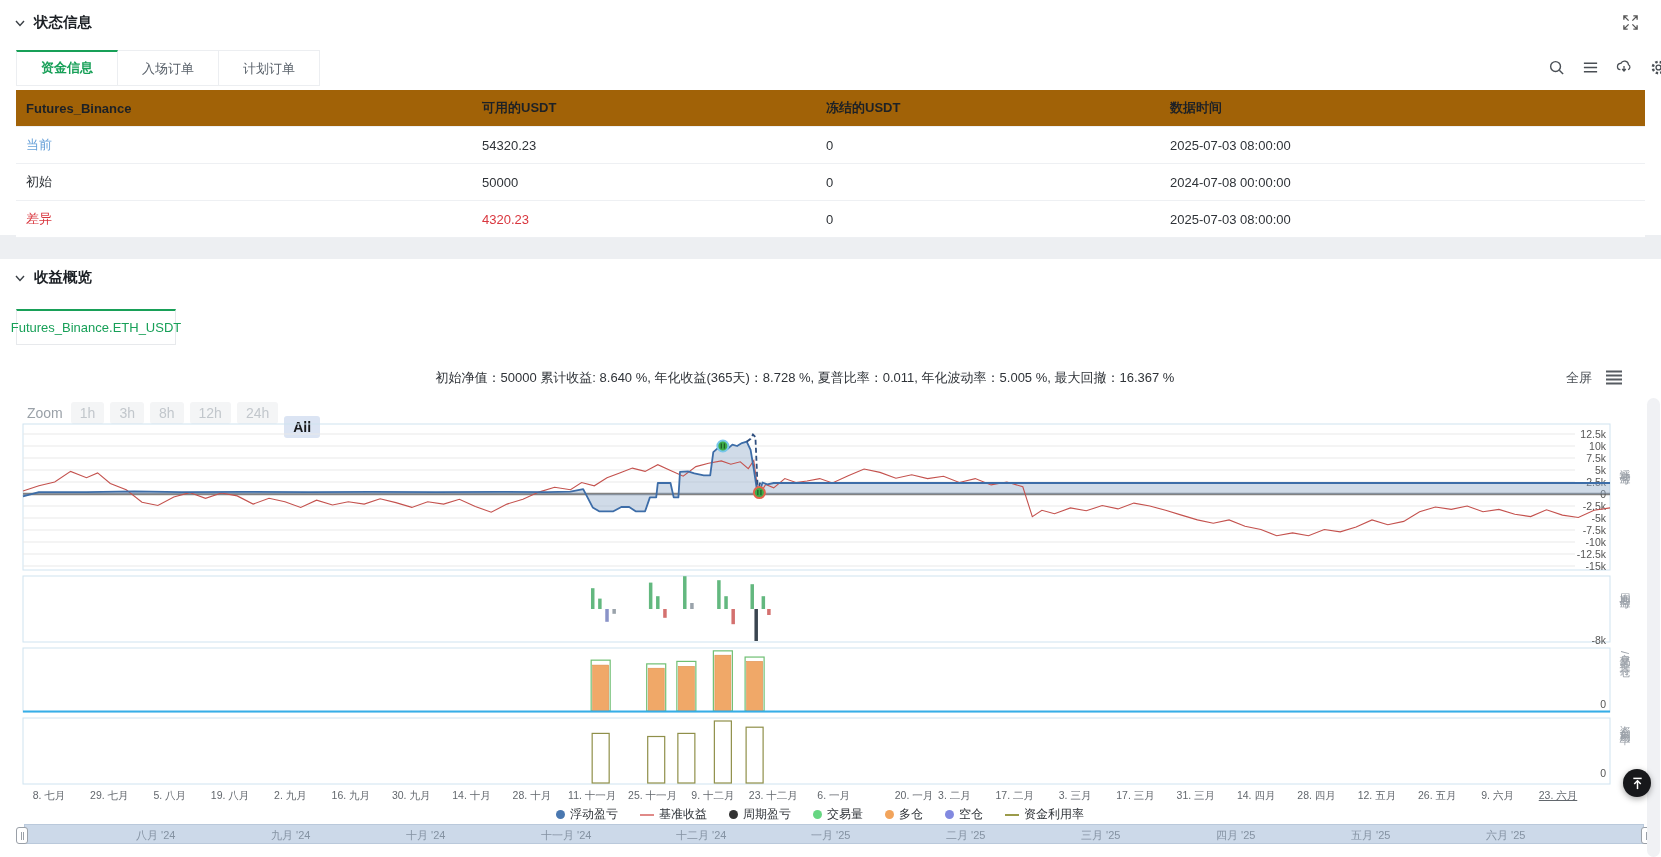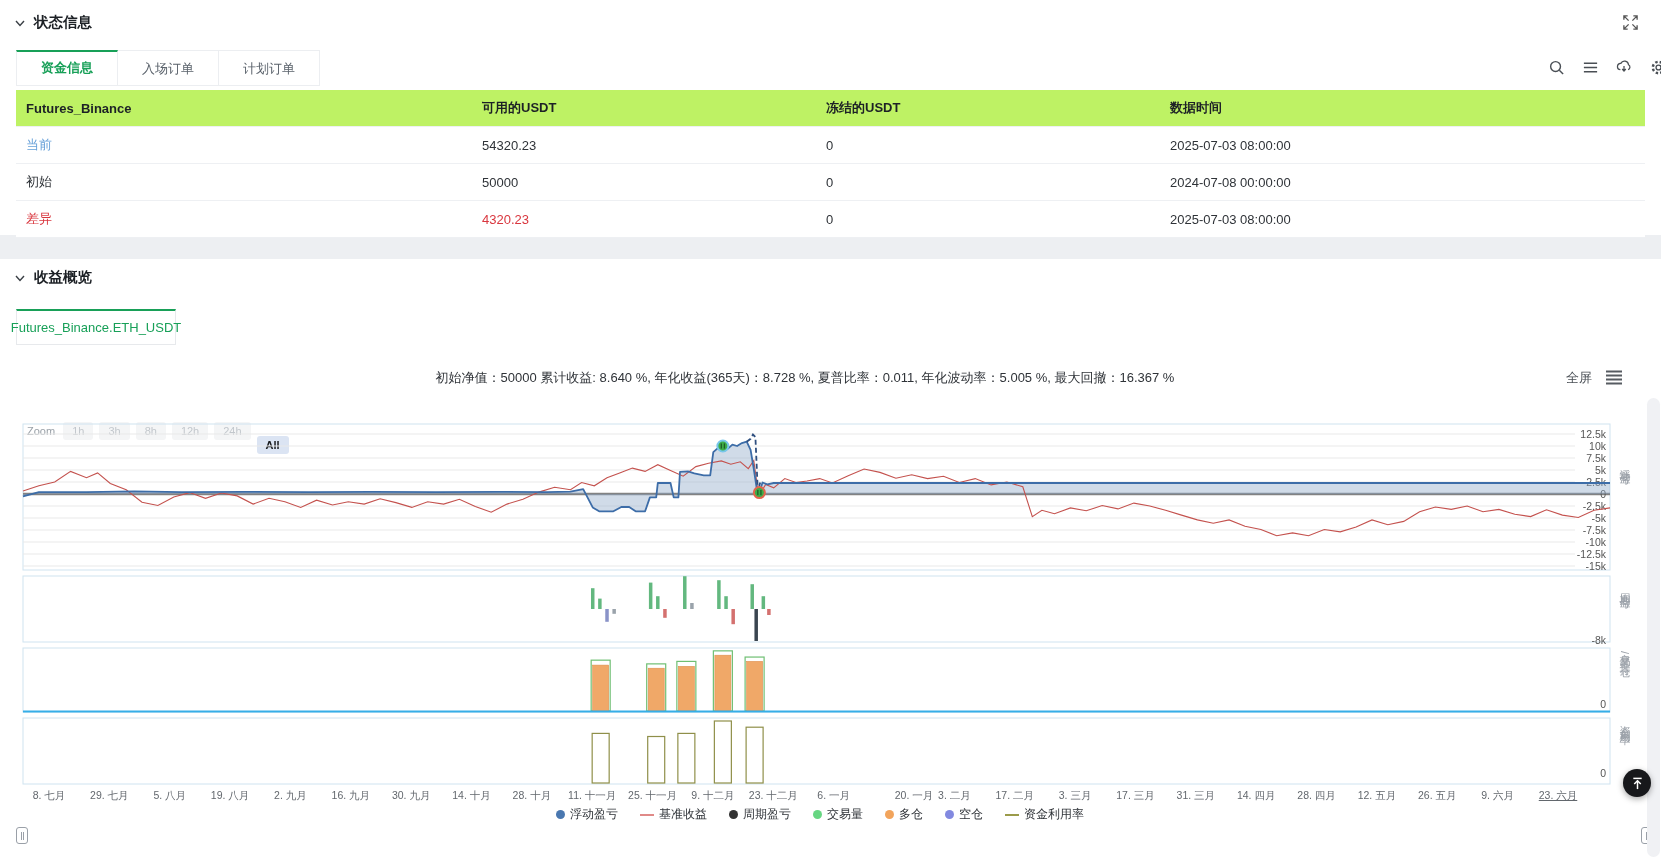--- a/index.html
+++ b/index.html
@@ -19,34 +19,34 @@
   .tab{height:36px;line-height:35px;padding:0 24px;border:1px solid #eceef1;border-left-width:0;
        font-size:13px;color:#5a626b;background:#fff;cursor:pointer;box-sizing:border-box;white-space:nowrap;}
   .tab:first-child{border-left-width:1px;}
   .tab.active{color:#18a058;font-weight:700;border-top:2px solid #18a058;line-height:32px;}
 
   .tool-icons{position:absolute;top:56px;right:24px;display:flex;gap:12px;}
   .icon-btn{width:22px;height:22px;display:flex;align-items:center;justify-content:center;cursor:pointer;}
 
   table.fund-table{position:absolute;top:90px;left:16px;width:1629px;border-collapse:collapse;
        table-layout:fixed;font-size:13px;color:#2f3338;}
-  .fund-table th{background:#bef264;font-weight:700;text-align:left;padding:9px 10px;
+  .fund-table th{background:#a16207;font-weight:700;text-align:left;padding:9px 10px;
        border-bottom:1px solid #eef0f3;color:#1d2126;}
   .fund-table td{padding:9px 10px;border-bottom:1px solid #eef0f3;background:#fff;}
   .t-blue{color:#68a1d9;cursor:pointer;}
   .t-red{color:#d9363e;}
   .sym-tab{position:absolute;top:309px;left:16px;width:160px;height:36px;border:1px solid #e7e9ec;
        border-top:2px solid #18a058;color:#18a058;font-size:13px;display:flex;align-items:center;
        justify-content:center;background:#fff;box-sizing:border-box;cursor:pointer;}
 
   .stats{position:absolute;top:369px;left:0;width:1610px;text-align:center;font-size:13px;color:#2f3338;}
   .fullscreen{position:absolute;top:369px;left:1566px;font-size:13px;color:#4a4f55;cursor:pointer;}
   .burger{position:absolute;top:370px;left:1605px;cursor:pointer;}
 
-  .zoom-row{position:absolute;top:408px;left:27px;display:flex;align-items:center;gap:6px;font-size:11px;}
+  .zoom-row{position:absolute;top:388px;left:27px;display:flex;align-items:center;gap:6px;font-size:14px;}
   .zoom-label{color:#9aa1a8;margin-right:2px;}
   .zbtn{padding:3px 9px;background:#f4f5f6;border-radius:3px;color:#c2c7cc;cursor:pointer;}
   .zbtn.active{background:#dbe4f3;color:#17191c;font-weight:700;margin-top:28px;}
 
   #chart-svg{position:absolute;left:0;top:418px;}
 
   .xlabels{position:absolute;top:789px;left:0;width:1661px;height:14px;font-size:10.5px;color:#62676d;}
   .xlabels span{position:absolute;transform:translateX(-50%);white-space:nowrap;}
 
   .legend{position:absolute;top:806px;left:0;width:1640px;display:flex;justify-content:center;
@@ -326,20 +326,33 @@
       <span class="li">
         <span class="sw-dot" style="background: rgb(130, 137, 224);"></span>
         <span>空仓</span>
       </span>
       <span class="li">
         <span class="sw-line" style="border-top-color: rgb(155, 155, 74);"></span>
         <span>资金利用率</span>
       </span>
     </div>
 
+  <div class="nav">
+      <span style="left: 111px;">八月 '24</span>
+      <span style="left: 246px;">九月 '24</span>
+      <span style="left: 381px;">十月 '24</span>
+      <span style="left: 516px;">十一月 '24</span>
+      <span style="left: 651px;">十二月 '24</span>
+      <span style="left: 786px;">一月 '25</span>
+      <span style="left: 921px;">二月 '25</span>
+      <span style="left: 1056px;">三月 '25</span>
+      <span style="left: 1191px;">四月 '25</span>
+      <span style="left: 1326px;">五月 '25</span>
+      <span style="left: 1461px;">六月 '25</span>
+    </div>
   <div class="handle handle-l">
       <i></i>
       <i></i>
     </div>
   <div class="handle handle-r">
       <i></i>
       <i></i>
     </div>
 
   <div class="rstrip"></div>

